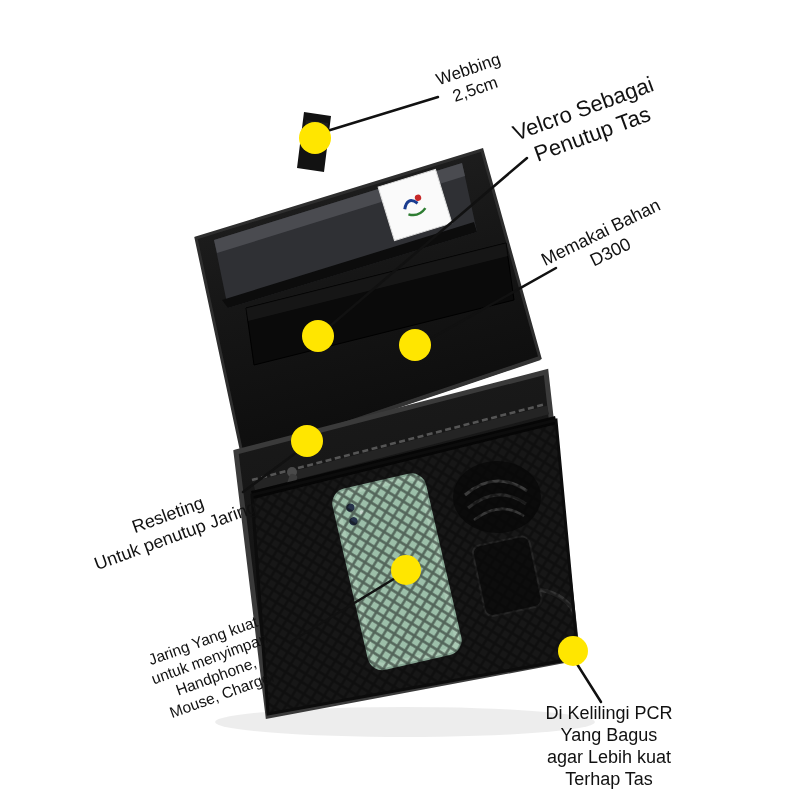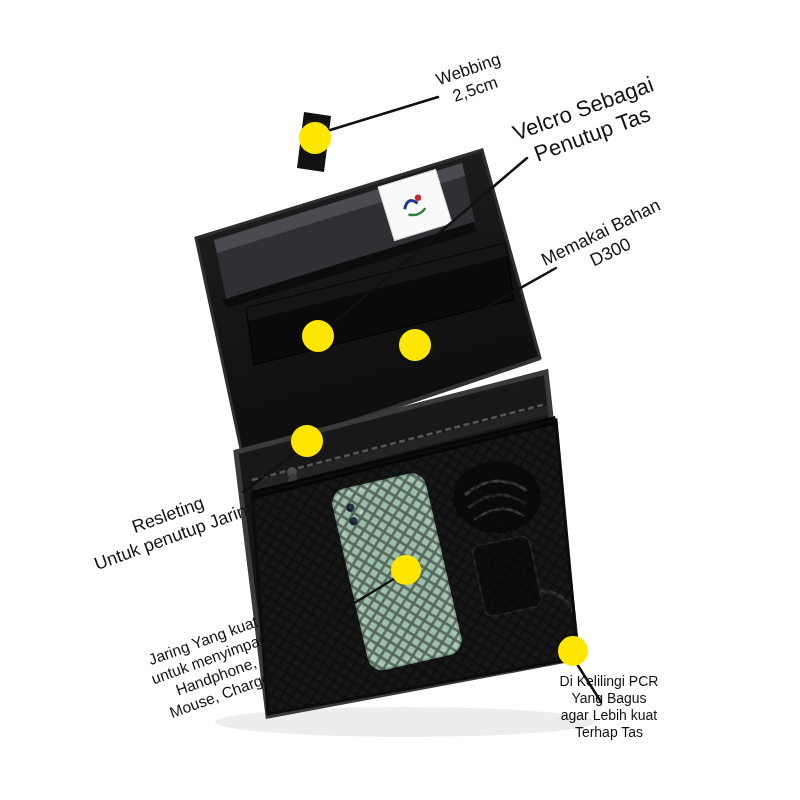--- a/index.html
+++ b/index.html
@@ -19,21 +19,21 @@
     text-align:center;
     white-space:pre-line;
     line-height:1.22;
     font-weight:400;
   }
   .lbl-webbing  {left:472px;top:80px;  font-size:17px; transform:translate(-50%,-50%) rotate(-19deg);}
   .lbl-velcro   {left:588px;top:122px; font-size:22px; transform:translate(-50%,-50%) rotate(-20deg);}
   .lbl-material {left:606px;top:243px; font-size:18px; transform:translate(-50%,-50%) rotate(-26deg);}
   .lbl-zipper   {left:172px;top:526px; font-size:18px; transform:translate(-50%,-50%) rotate(-20deg);}
   .lbl-mesh     {left:213px;top:668px; font-size:15.5px; transform:translate(-50%,-50%) rotate(-20deg);}
-  .lbl-pcr      {left:609px;top:707px; font-size:14px; transform:translate(-50%,-50%);}
+  .lbl-pcr      {left:609px;top:747px; font-size:18px; transform:translate(-50%,-50%);}
 </style>
 </head>
 <body>
 
 <div class="stage">
 
   <svg class="photo" width="800" height="800" viewBox="0 0 800 800" aria-hidden="true">
     <defs>
       <linearGradient id="gFlap" x1="0" y1="0" x2="0.3" y2="1">
         <stop offset="0" stop-color="#222222"></stop>

